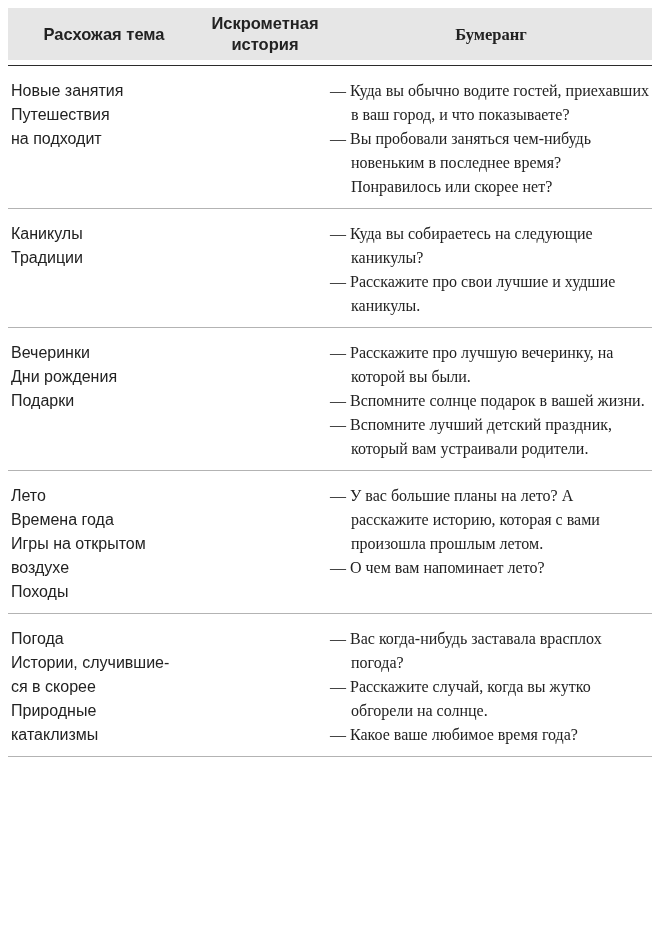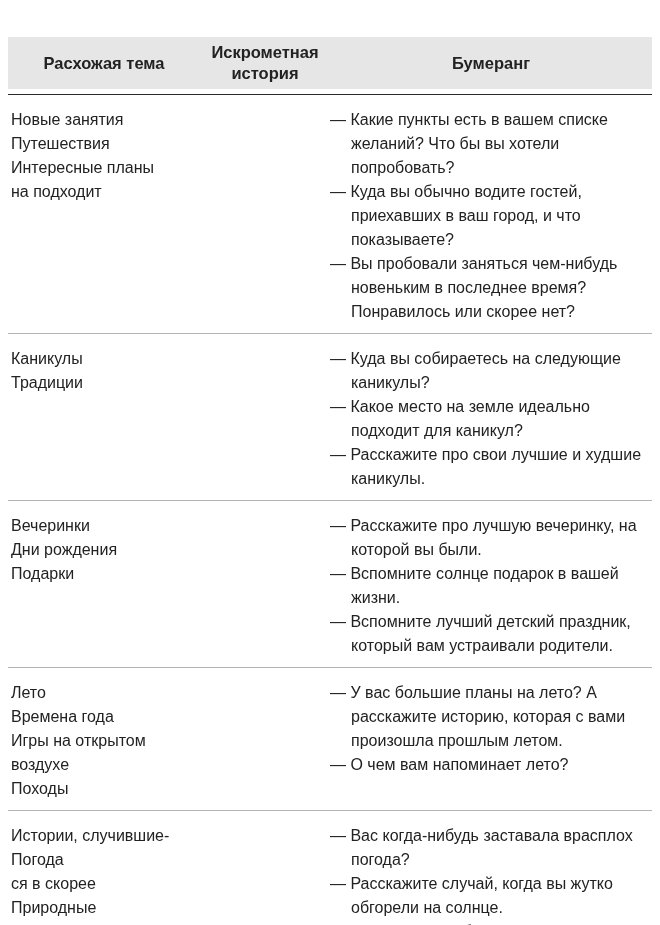--- a/index.html
+++ b/index.html
@@ -11,21 +11,20 @@
     overflow: hidden;
     font-family: "Liberation Sans", "DejaVu Sans", sans-serif;
     color: #222222;
     -webkit-font-smoothing: antialiased;
   }
   .page {
     box-sizing: border-box;
     width: 660px;
     height: 657px;
     padding: 8px 8px 0 8px;
-    margin-top: 29px;
   }
   
   .thead {
     display: flex;
     align-items: center;
     background: #e6e6e6;
     min-height: 52px;
     font-weight: bold;
     font-size: 16.5px;
     line-height: 21px;
@@ -33,21 +32,21 @@
   }
   .hrule {
     height: 0;
     border-top: 1px solid #2b2b2b;
     margin-top: 5px;
   }
   
   .col { box-sizing: border-box; }
   .c1 { width: 192px; flex: 0 0 192px; }
   .c2 { width: 130px; flex: 0 0 130px; }
-  .c3 { flex: 1 1 auto; }
+  .c3 { flex: 1 1 auto; font-family: Liberation Serif, serif; }
   .thead .c1, .thead .c2, .thead .c3 {
     display: flex;
     align-items: center;
     justify-content: center;
     padding: 4px 6px;
   }
   
   .trow {
     display: flex;
     padding: 13px 0 9px 0;
@@ -78,39 +77,36 @@
     <div class="col c1 th">Расхожая тема</div>
     <div class="col c2 th">Искрометная история</div>
     <div class="col c3 th">Бумеранг</div>
   </header>
   <div class="hrule"></div>
   <div class="tbody">
       <div class="trow">
         <div class="col c1 topics">
           <div>Новые занятия</div>
           <div>Путешествия</div>
-          <div>Интересные планы</div>
           <div>на подходит</div>
         </div>
         <div class="col c2"></div>
         <div class="col c3 questions">
-          <p>— Какие пункты есть в вашем списке желаний? Что бы вы хотели попробовать?</p>
           <p>— Куда вы обычно водите гостей, приехавших в ваш город, и что показываете?</p>
           <p>— Вы пробовали заняться чем-нибудь новеньким в последнее время? Понравилось или скорее нет?</p>
         </div>
       </div>
       <div class="trow">
         <div class="col c1 topics">
           <div>Каникулы</div>
           <div>Традиции</div>
         </div>
         <div class="col c2"></div>
         <div class="col c3 questions">
           <p>— Куда вы собираетесь на следующие каникулы?</p>
-          <p>— Какое место на земле идеально подходит для каникул?</p>
           <p>— Расскажите про свои лучшие и худшие каникулы.</p>
         </div>
       </div>
       <div class="trow">
         <div class="col c1 topics">
           <div>Вечеринки</div>
           <div>Дни рождения</div>
           <div>Подарки</div>
         </div>
         <div class="col c2"></div>
@@ -129,22 +125,22 @@
           <div>Походы</div>
         </div>
         <div class="col c2"></div>
         <div class="col c3 questions">
           <p>— У вас большие планы на лето? А расскажите историю, которая с вами произошла прошлым летом.</p>
           <p>— О чем вам напоминает лето?</p>
         </div>
       </div>
       <div class="trow">
         <div class="col c1 topics">
+          <div>Погода</div>
           <div>Истории, случившие-</div>
-          <div>Погода</div>
           <div>ся в скорее</div>
           <div>Природные</div>
           <div>катаклизмы</div>
         </div>
         <div class="col c2"></div>
         <div class="col c3 questions">
           <p>— Вас когда-нибудь заставала врасплох погода?</p>
           <p>— Расскажите случай, когда вы жутко обгорели на солнце.</p>
           <p>— Какое ваше любимое время года?</p>
         </div>

